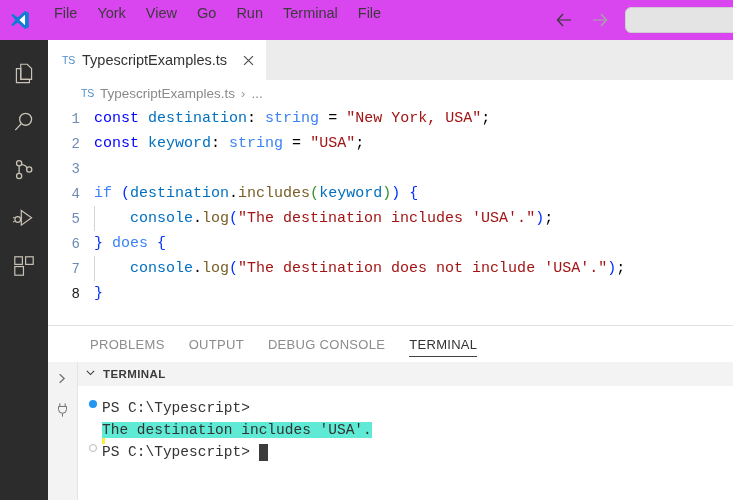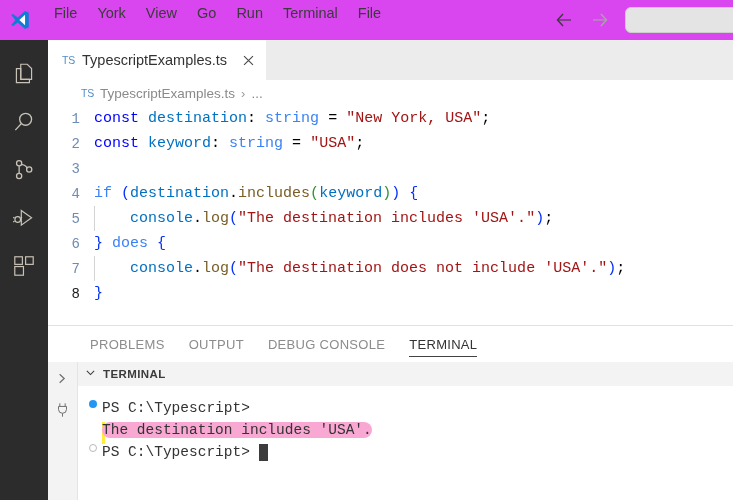--- a/index.html
+++ b/index.html
@@ -121,21 +121,21 @@
   .term-content { position:relative; padding-top:14px; background:#ffffff; height:114px; }
   .term-line {
     display:flex; align-items:flex-start; height:22px;
     font-family:"Liberation Mono", monospace; font-size:14.5px; color:#333333;
     position:relative; padding-left:6px;
   }
   .term-gutter { width:18px; display:flex; align-items:center; justify-content:center; flex:0 0 auto; }
   .dot-filled { width:8px; height:8px; border-radius:50%; background:#2196f3; }
   .dot-hollow { width:8px; height:8px; border-radius:50%; border:1px solid #b9b9b9; background:#fff; }
   .term-text { white-space:pre; }
-  .hl { background:#f9a8d4;border-radius:8px; }
+  .hl { background:#5eead4; }
   .deco-bar { position:absolute; left:24px; width:3px; background:#ffec3d; }
   .cursor { display:inline-block; width:9px; height:17px; background:#3c3c3c; vertical-align:-3px; }
 </style>
 </head>
 <body>
 
 <div class="app">
 
   <div class="titlebar">
     <div class="logo">

